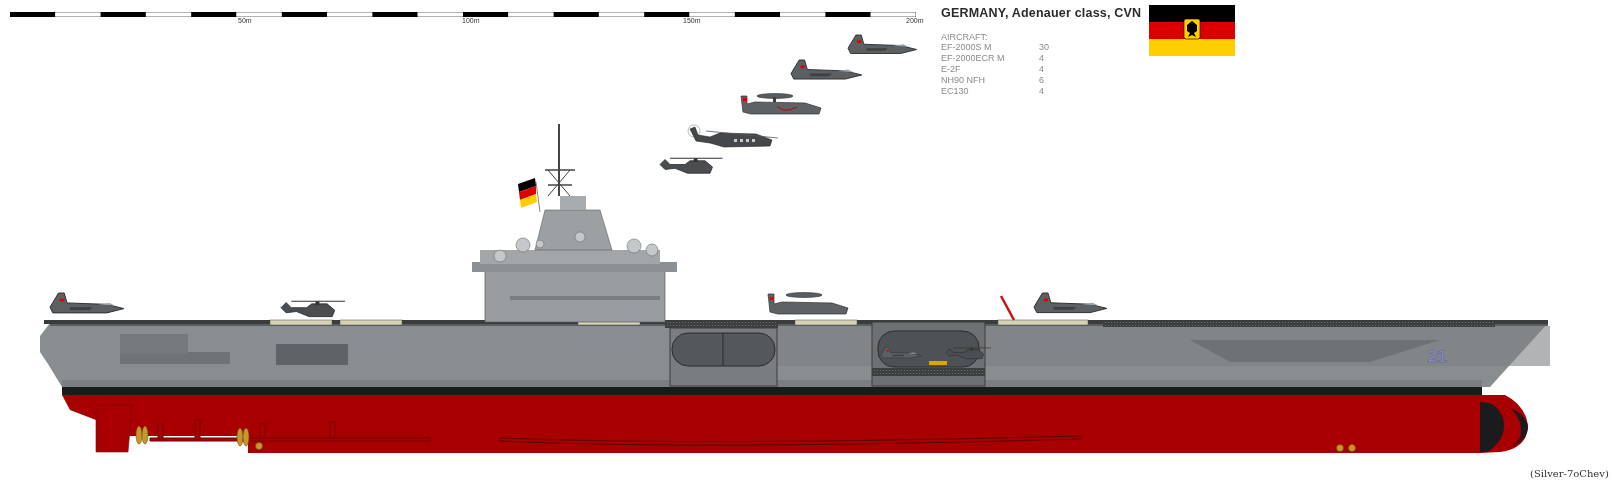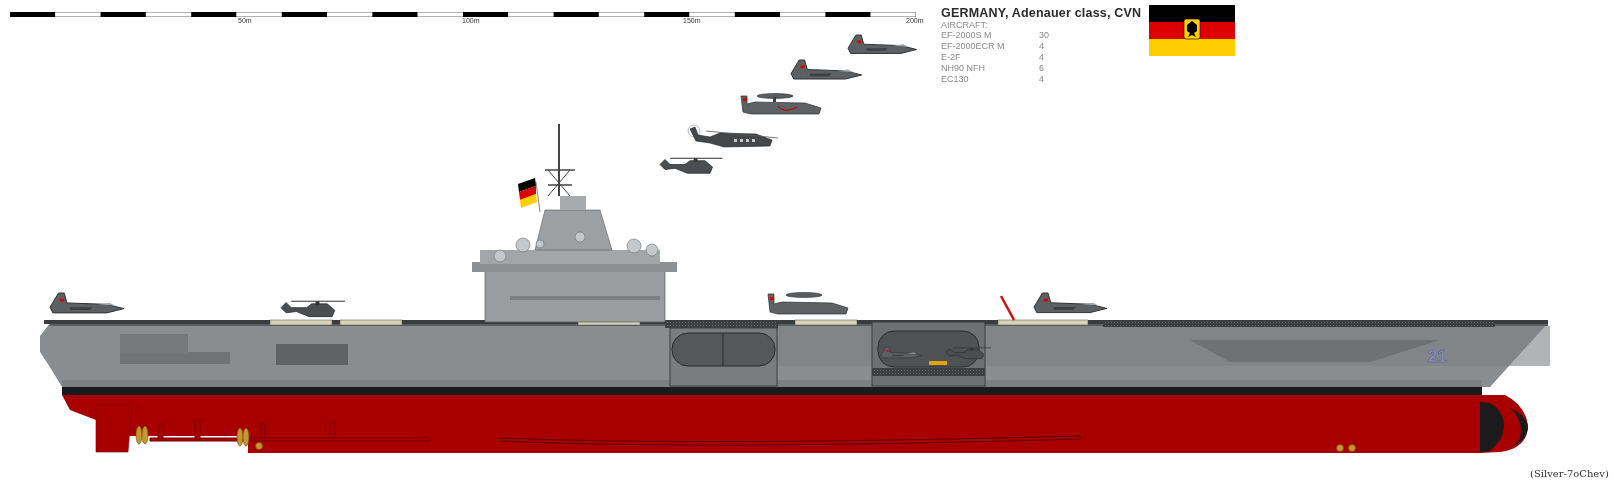--- a/index.html
+++ b/index.html
@@ -1,21 +1,21 @@
 <!DOCTYPE html>
 <html><head>
 <meta charset="utf-8">
 <style>
   html,body{margin:0;padding:0;background:#fff;}
   body{width:1614px;height:495px;position:relative;overflow:hidden;font-family:"DejaVu Sans",sans-serif;}
   .scale{position:absolute;left:10px;top:12px;width:906px;height:5px;}
   .scale-labels span{position:absolute;top:17px;font-size:7px;color:#333;font-family:"Liberation Sans",sans-serif;}
   .info{position:absolute;left:941px;top:6px;}
   .title{font-size:12.5px;font-weight:bold;color:#2b2b2b;font-family:"Liberation Sans",sans-serif;letter-spacing:0.2px;}
-  .ac-head{font-size:9px;color:#8a8a8a;margin-top:0;font-family:"Liberation Sans",sans-serif;}
+  .ac-head{font-size:9px;color:#8a8a8a;margin-top:12px;font-family:"Liberation Sans",sans-serif;}
   .ac-row{display:flex;font-size:9px;color:#8a8a8a;line-height:11px;font-family:"Liberation Sans",sans-serif;align-items:center;}
   .ac-name{width:98px;}
   .flag{position:absolute;left:1149px;top:5px;width:86px;height:51px;}
   .credit{position:absolute;left:1530px;top:468px;font-size:10px;color:#333;font-family:"DejaVu Serif",serif;}
   svg.ship{position:absolute;left:0;top:0;}
 </style>
 </head>
 <body>
 
 <svg class="scale" viewBox="0 0 906 5" preserveAspectRatio="none">

